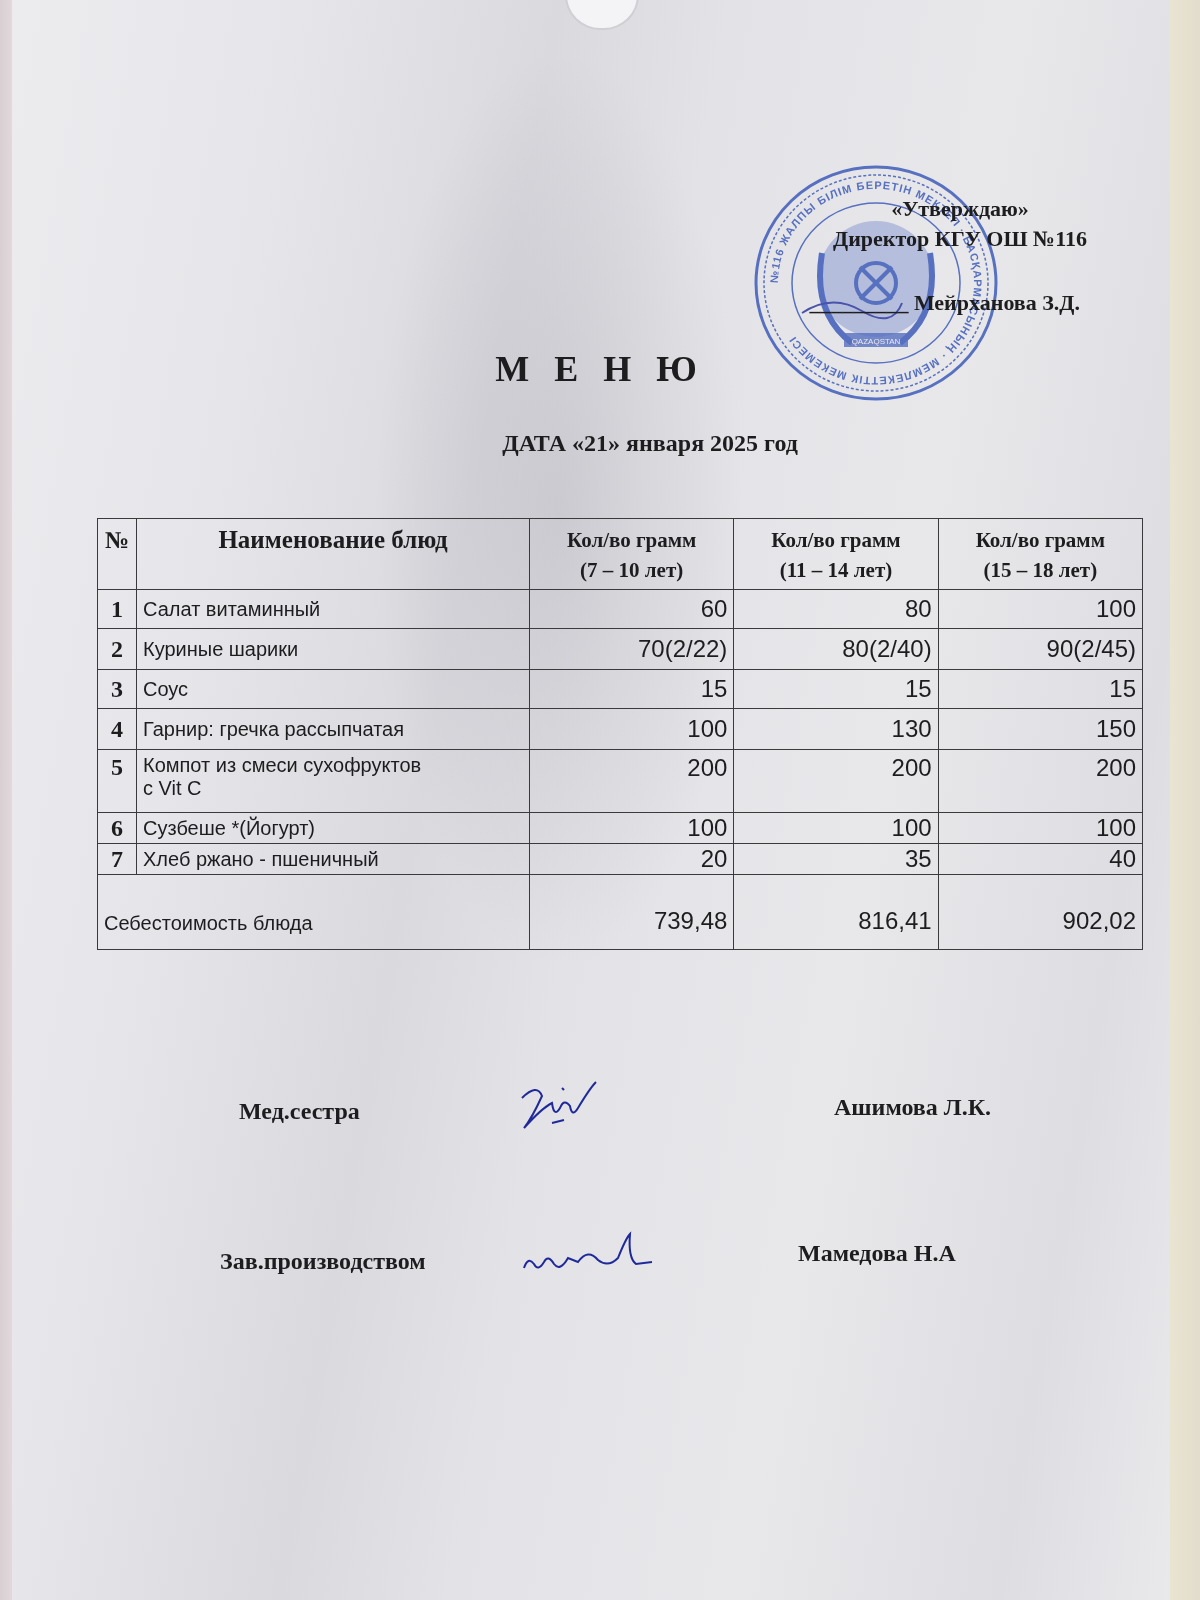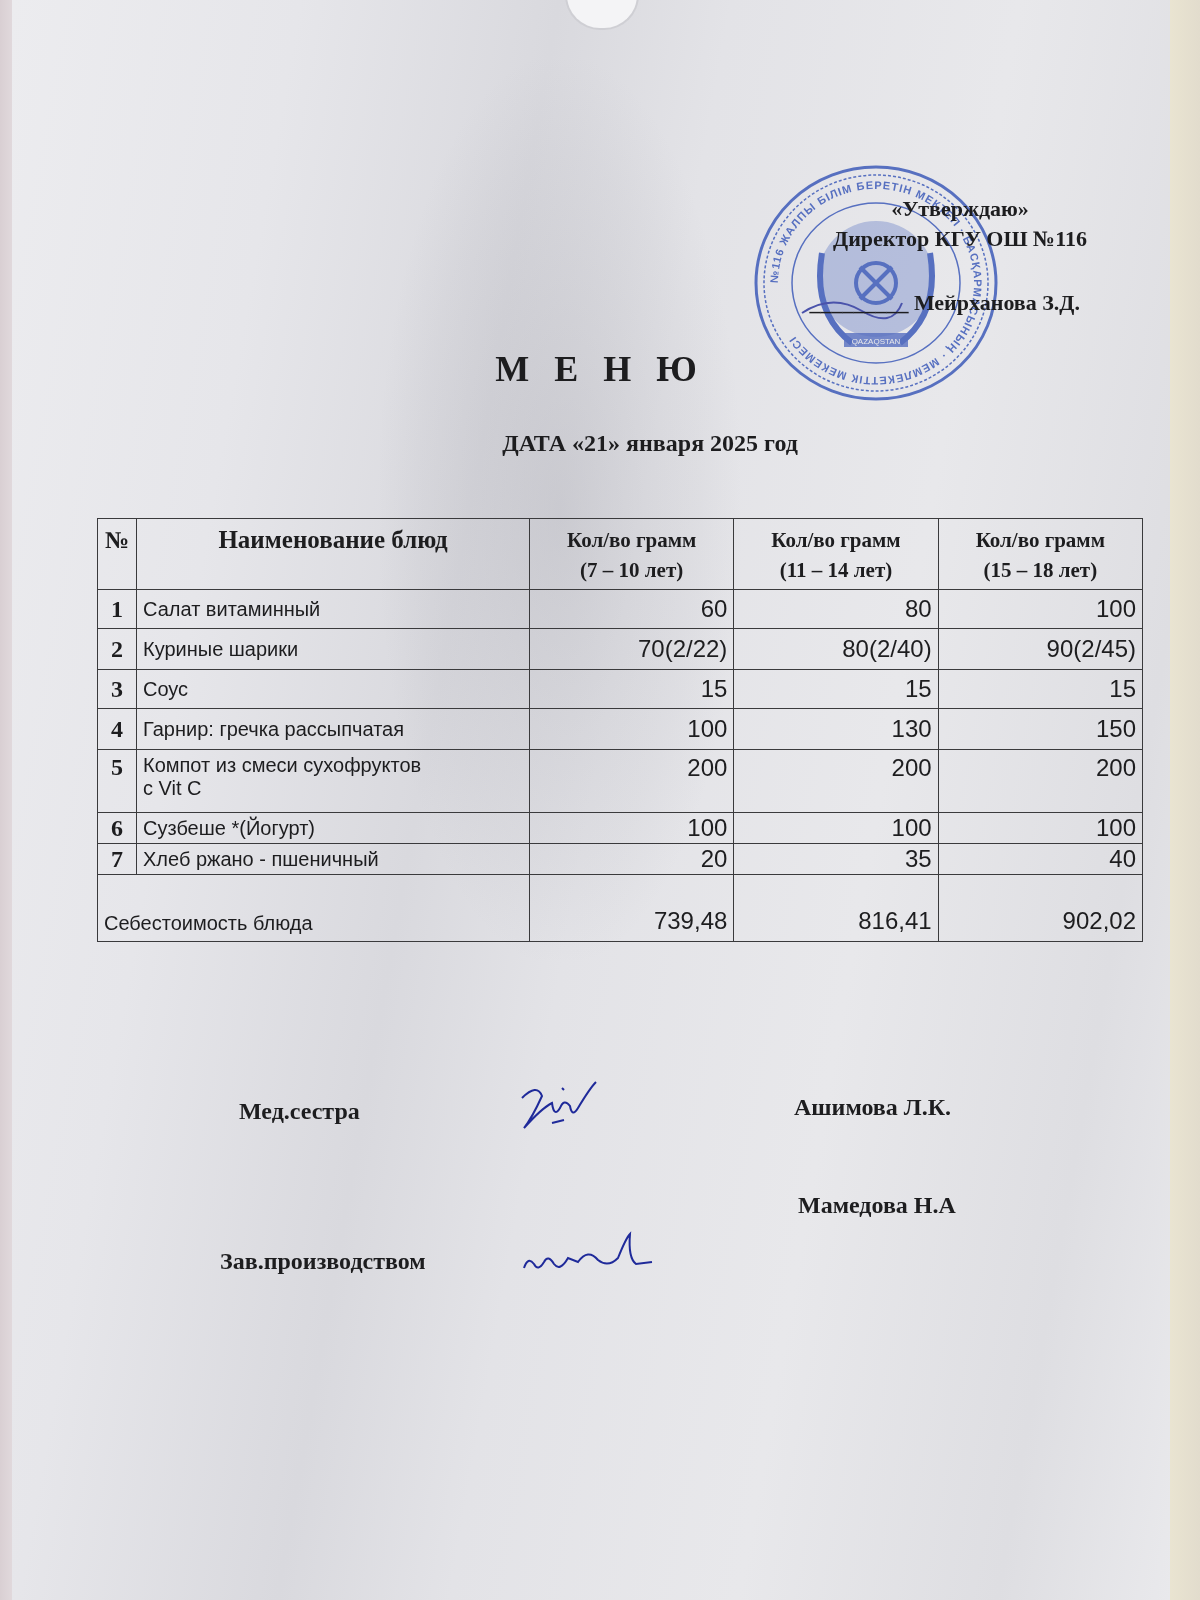--- a/index.html
+++ b/index.html
@@ -51,21 +51,21 @@
   table.menu th { font-weight:bold; line-height:30px; text-align:center; vertical-align:top; padding-top:6px; padding-bottom:4px; }
   th.h-num { width:26px; font-size:24px; }
   th.h-name { width:380px; font-size:25px; }
   th.h-age { font-size:21px; }
   td.num { font-weight:bold; text-align:center; font-size:24px; }
   td.name { font-family:"Liberation Sans", "DejaVu Sans", sans-serif; font-size:20px; }
   td.val { text-align:right; font-family:"Liberation Sans Narrow","Liberation Sans", sans-serif; font-size:24px; }
   tr.r1 td { height:38px; } tr.r2 td { height:40px; } tr.r3 td { height:38px; }
   tr.r4 td { height:40px; } tr.r5 td { height:58px; vertical-align:top; padding-top:4px; }
   tr.r6 td { height:30px; } tr.r7 td { height:30px; }
-  tr.cost td { height:60px; vertical-align:bottom; padding-bottom:6px; }
+  tr.cost td { height:60px; vertical-align:bottom; padding-bottom:14px; }
   td.cost-label { font-family:"Liberation Sans", sans-serif; font-size:20px; }
   .sig-row { position:absolute; font-weight:bold; font-size:24px; }
   .sig-mark { position:absolute; }
 </style>
 </head>
 <body>
 
 <div class="paper"></div>
 <div class="shadow"></div>
 <div class="pin"></div>
@@ -161,19 +161,19 @@
     <td class="val">816,41</td>
     <td class="val">902,02</td>
   </tr>
 </tbody>
   </table>
 
 <div class="sig-row" style="left:239px; top:1098px;">Мед.сестра</div>
 <svg class="sig-mark" style="left:512px; top:1078px;" width="100" height="60" viewBox="0 0 100 60">
   <path d="M10 20 Q25 5 30 18 Q20 40 12 50 Q30 30 40 25 Q42 40 48 30 Q52 20 58 28 Q60 40 66 30 Q78 10 84 4 M50 10 L52 12 M40 45 L52 42" stroke="#1f2a9a" stroke-width="2" fill="none"></path>
 </svg>
-<div class="sig-row" style="left:794px; top:1094px;">Ашимова Л.К.</div>
+<div class="sig-row" style="left:834px; top:1094px;">Ашимова Л.К.</div>
 
 <div class="sig-row" style="left:220px; top:1248px;">Зав.производством</div>
 <svg class="sig-mark" style="left:518px; top:1228px;" width="140" height="50" viewBox="0 0 140 50">
   <path d="M6 40 Q10 28 16 36 Q20 44 26 34 Q30 26 36 36 Q42 44 50 30 L60 34 Q70 20 80 32 Q90 40 100 30 Q108 10 112 6 Q110 30 118 36 L134 34" stroke="#1f2a9a" stroke-width="2" fill="none"></path>
 </svg>
-<div class="sig-row" style="left:798px; top:1192px;">Мамедова Н.А</div>
+<div class="sig-row" style="left:798px; top:1240px;">Мамедова Н.А</div>
 
 </body></html>

